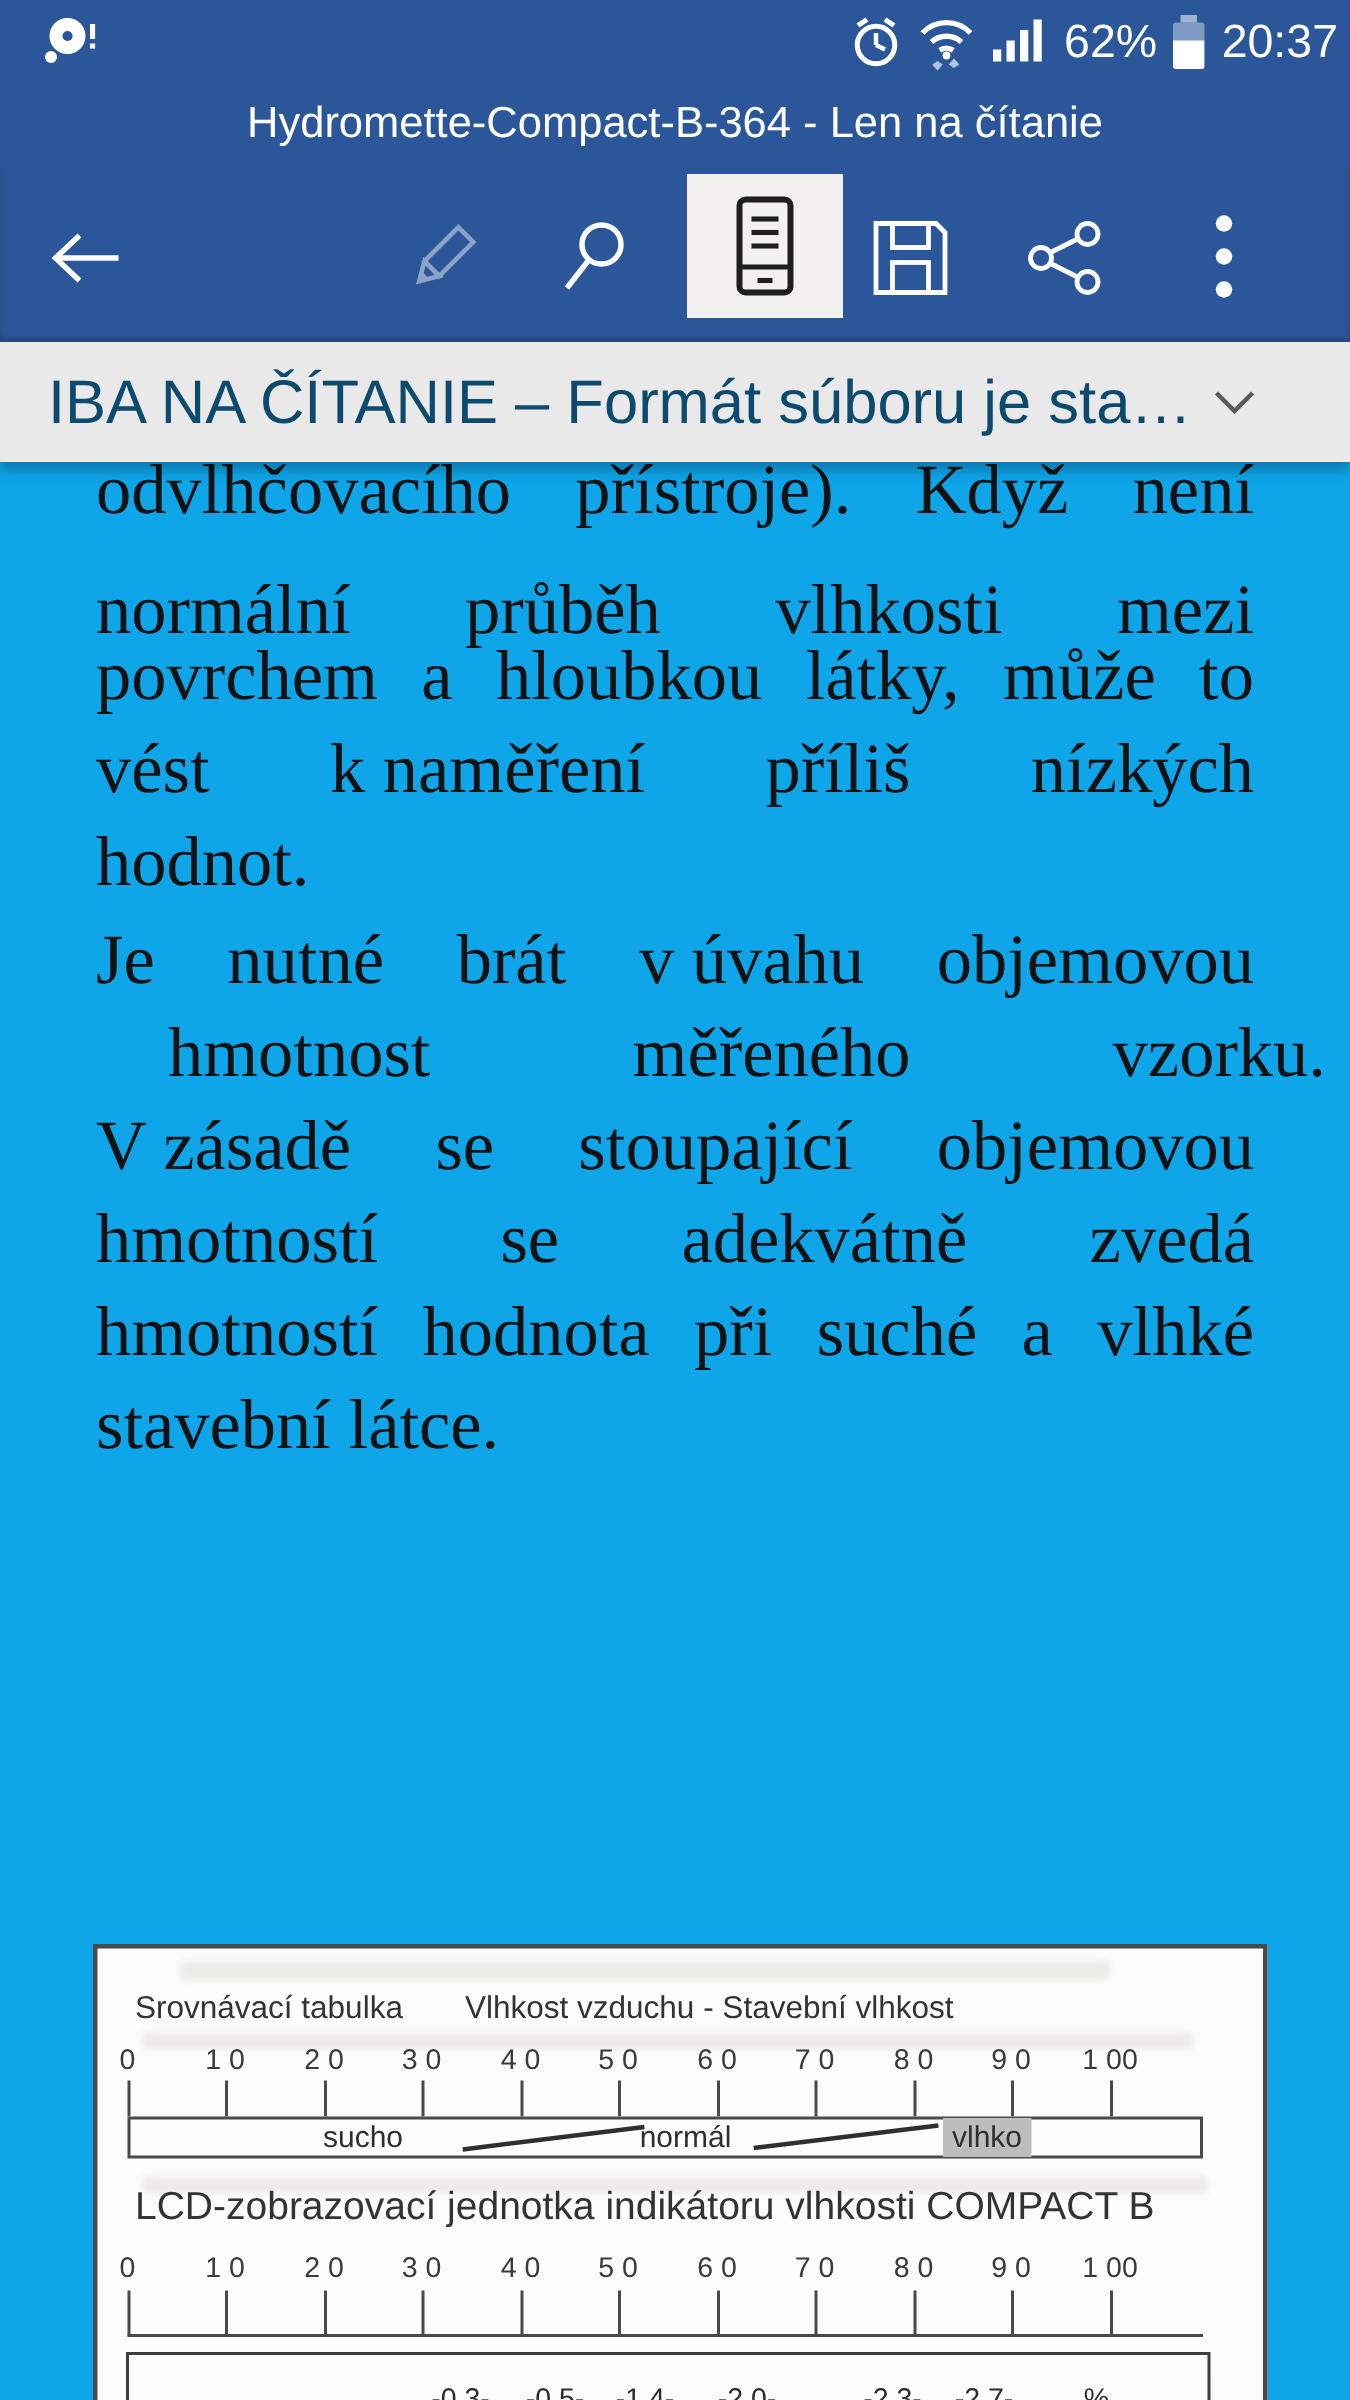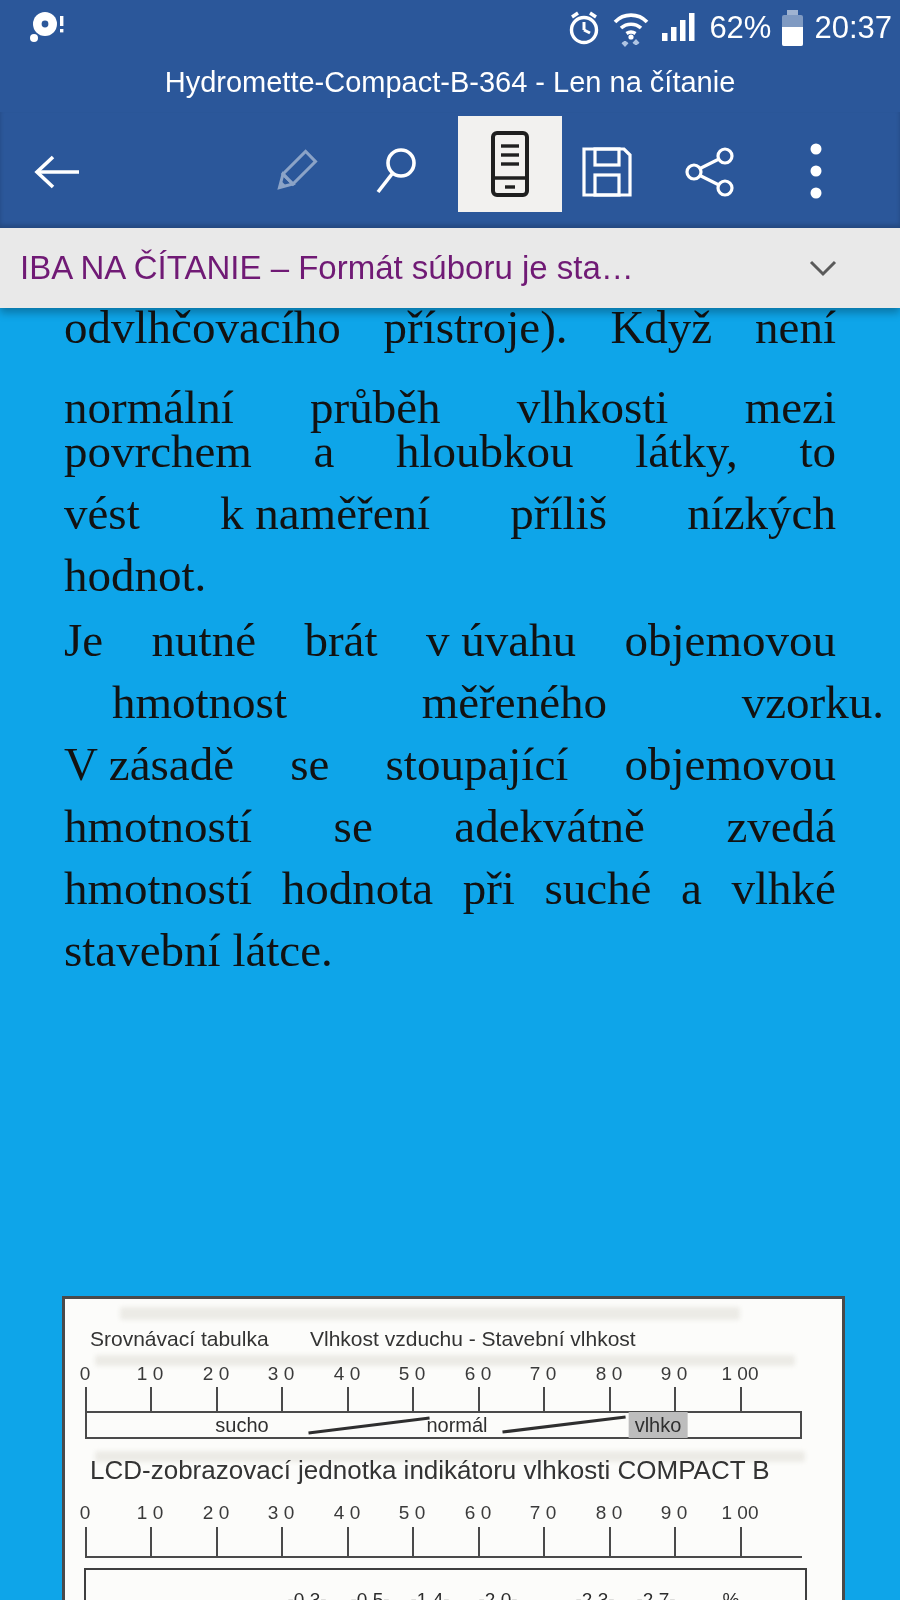--- a/index.html
+++ b/index.html
@@ -18,21 +18,21 @@
   .sb-txt{font-size:31px;color:#ffffff;}
   .battery{position:relative;width:21px;height:36px;margin:0 2px;}
   .battery .nub{position:absolute;left:5px;top:0;width:11px;height:5px;background:rgba(255,255,255,.55);}
   .battery .body{position:absolute;left:0;top:5px;width:21px;height:31px;background:rgba(255,255,255,.40);border-radius:2px;overflow:hidden;}
   .battery .fill{position:absolute;left:0;bottom:0;width:100%;height:62%;background:#ffffff;}
   .notif{position:absolute;left:26px;top:8px;}
 
   
   .banner{position:absolute;left:0;top:228px;width:900px;height:80px;background:#e9e9e9;z-index:15;
           box-shadow:0 5px 8px rgba(0,0,0,.28);display:flex;align-items:center;}
-  .banner-text{margin-left:20px;font-size:33px;color:#701a75;flex:1;white-space:nowrap;overflow:hidden;}
+  .banner-text{margin-left:32px;font-size:41px;color:#0c4a6e;flex:1;white-space:nowrap;overflow:hidden;}
   .banner-chevron{margin-right:62px;}
 
   
   .doc-area{position:absolute;left:0;top:228px;width:900px;height:1508px;background:#0ea5e9;z-index:5;}
   .doc-line{position:absolute;left:64px;width:772px;height:63px;
             font-family:"Liberation Serif",serif;font-size:47px;line-height:63px;color:#121212;
             display:flex;justify-content:space-between;white-space:pre;}
   .doc-line.plain{display:block;}
 
   
@@ -158,21 +158,21 @@
         <circle cx="7" cy="30" r="5.5" fill="#ffffff"></circle>
         <circle cx="7" cy="52" r="5.5" fill="#ffffff"></circle>
       </svg>
     </div>
   </div>
 
   <div class="doc-area">
 
     <div class="doc-line" style="top:68px;"><span>odvlhčovacího</span><span>přístroje).</span><span>Když</span><span>není</span></div>
     <div class="doc-line" style="top:148px;"><span>normální</span><span>průběh</span><span>vlhkosti</span><span>mezi</span></div>
-    <div class="doc-line" style="top:192px;"><span>povrchem</span><span>a</span><span>hloubkou</span><span>látky,</span><span>to</span></div>
+    <div class="doc-line" style="top:192px;"><span>povrchem</span><span>a</span><span>hloubkou</span><span>látky,</span><span>může</span><span>to</span></div>
     <div class="doc-line" style="top:254px;"><span>vést</span><span>k naměření</span><span>příliš</span><span>nízkých</span></div>
     <div class="doc-line plain" style="top:316px;">hodnot.</div>
 
     <div class="doc-line" style="top:381px;"><span>Je</span><span>nutné</span><span>brát</span><span>v úvahu</span><span>objemovou</span></div>
     <div class="doc-line" style="top:443px;margin-left:48px;"><span>hmotnost</span><span>měřeného</span><span>vzorku.</span></div>
     <div class="doc-line" style="top:505px;"><span>V zásadě</span><span>se</span><span>stoupající</span><span>objemovou</span></div>
     <div class="doc-line" style="top:567px;"><span>hmotností</span><span>se</span><span>adekvátně</span><span>zvedá</span></div>
     <div class="doc-line" style="top:629px;"><span>hmotností</span><span>hodnota</span><span>při</span><span>suché</span><span>a</span><span>vlhké</span></div>
     <div class="doc-line plain" style="top:691px;">stavební látce.</div>
 

